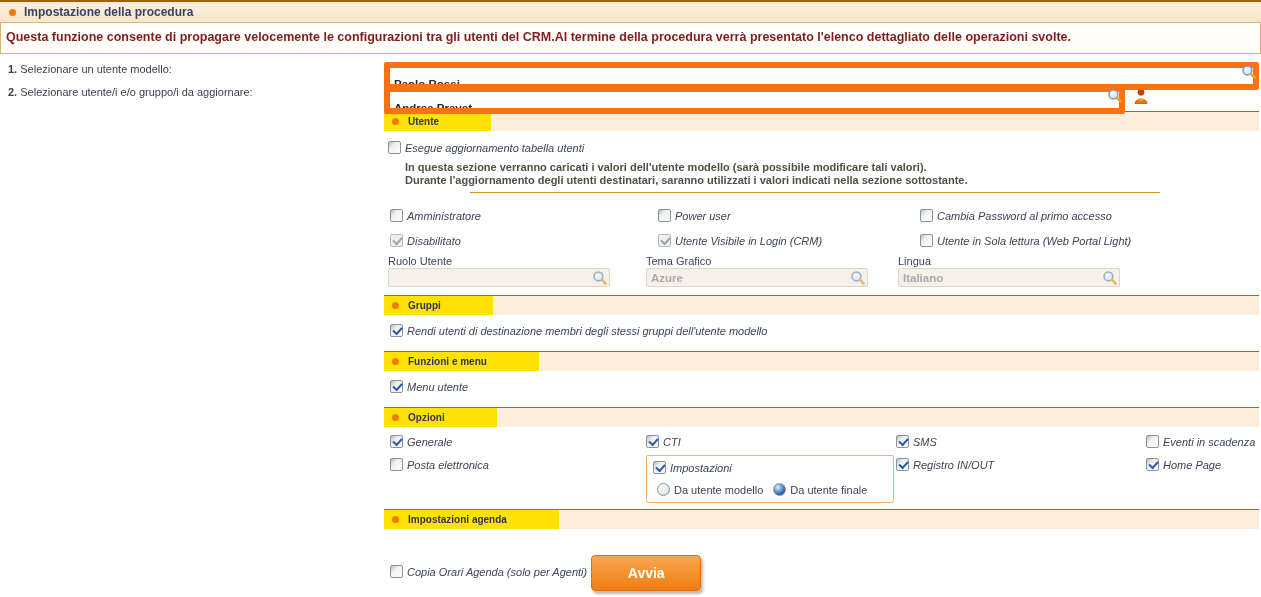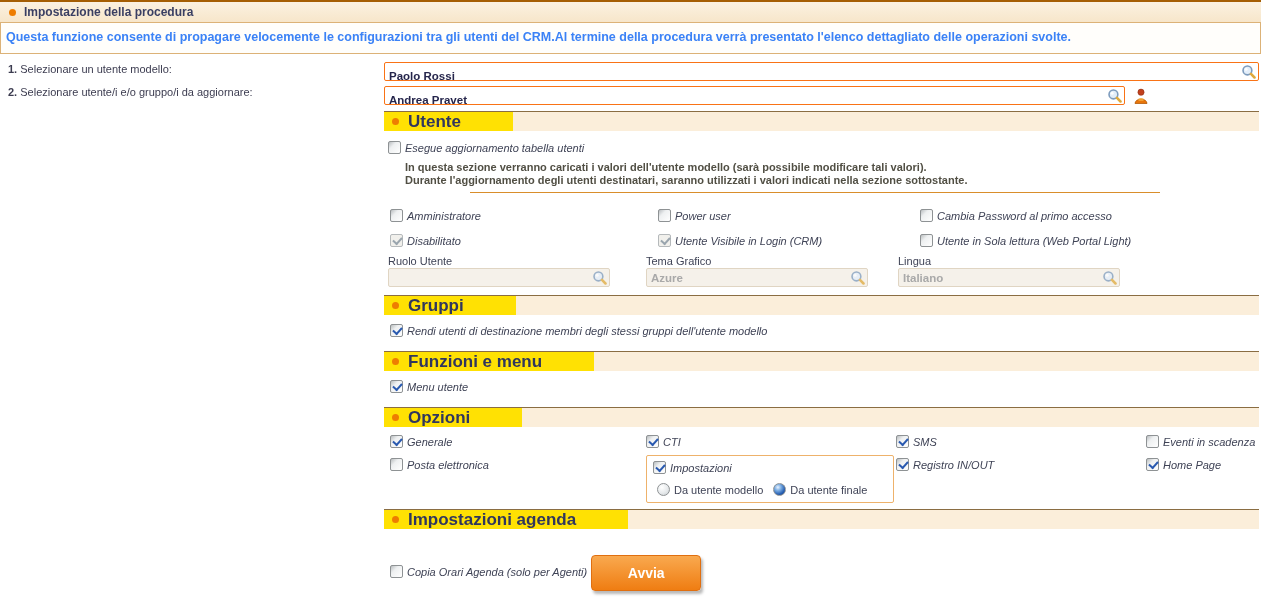--- a/index.html
+++ b/index.html
@@ -13,49 +13,49 @@
     height:23px; background:linear-gradient(#fbf1e1,#f7e6ca);
     border-top:2px solid #a55e04; border-bottom:1px solid #dcb277;
     display:flex; align-items:center; padding-left:9px; gap:8px;
   }
   .bullet { width:7px; height:7px; border-radius:50%; background:#ee7d01; flex:none; display:inline-block; }
   .titlebar .title { font-weight:bold; font-size:12px; color:#3a3f63; }
 
   
   .desc {
     border:1px solid #dcb277; border-top:none; background:#fffefb;
-    padding:7px 6px 9px 5px; font-weight:bold; font-size:12.5px; color:#3b82f6;
+    padding:7px 6px 9px 5px; font-weight:bold; font-size:12.5px; color:#7f1d1d;
   }
 
   
   .steps { position:absolute; left:8px; top:62px; width:376px; }
   .step { margin-bottom:9px; line-height:14px; color:#3c3c50; }
   .step b { font-weight:bold; }
 
   
   .main { position:absolute; left:384px; top:62px; right:2px; }
 
   .fieldwrap { position:relative; height:19px; }
   .fieldwrap input {
-    width:100%; height:19px; border:1px solid #f97316; border-radius:2px;
-    padding:8px 22px 0 4px; font-family:"Liberation Sans",sans-serif;
+    width:100%; height:19px; border:6px solid #f97316; border-radius:2px;
+    padding:16px 22px 0 4px; font-family:"Liberation Sans",sans-serif;
     font-size:11.5px; font-weight:bold; color:#26264c; background:#fff; outline:none;
   }
   .searchbtn { position:absolute; right:3px; top:2px; width:15px; height:15px; cursor:pointer; }
   .row2 { margin-top:5px; display:flex; align-items:center; }
   .row2 .fieldwrap { width:741px; }
   .personbtn { margin-left:8px; width:16px; height:16px; cursor:pointer; }
 
   
   .secbar {
     margin-top:0; height:20px; background:#fbeeda; border-top:1px solid #8a6d42;
     display:flex; align-items:stretch;
   }
   .hl { display:flex; align-items:center; gap:9px; background:#ffe103; padding:0 52px 0 8px; }
-  .sectitle { font-weight:bold; font-size:17px; color:#30365e; }
+  .sectitle { font-weight:bold; font-size:10px; color:#30365e; }
 
   
   .cbrow { display:inline-flex; align-items:center; gap:4px; cursor:pointer;font-style:italic; }
   .cb {
     width:13px; height:13px; flex:none; position:relative; border:1px solid #8e9294; border-radius:2px;
     background:linear-gradient(135deg,#b9bdbf 0%,#eef0f1 35%,#ffffff 100%);
   }
   .cb.checked::after {
     content:""; position:absolute; left:2px; top:2px; width:7px; height:4px;
     border-left:2px solid #2a5ab0; border-bottom:2px solid #2a5ab0; transform:rotate(-48deg);

